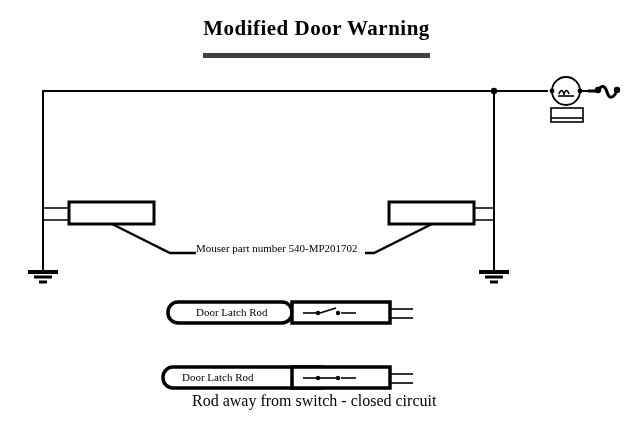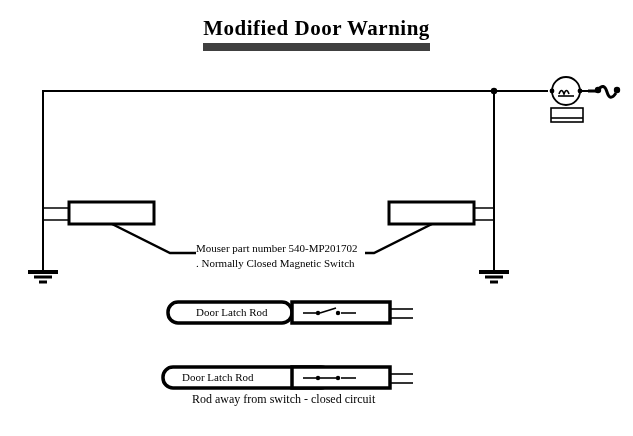--- a/index.html
+++ b/index.html
@@ -21,42 +21,42 @@
     top: 16px;
     width: 633px;
     text-align: center;
     font-family: "Liberation Serif", "DejaVu Serif", serif;
     font-weight: bold;
     font-size: 21px;
     letter-spacing: 0.5px;
     color: #000000;
   }
   .title span.txt {
-    border-bottom: 8px solid #404040;
-    padding-bottom: 3px;
+    border-bottom: 5px solid #404040;
+    padding-bottom: 13px;
   }
   svg.diagram {
     position: absolute;
     left: 0;
     top: 0;
     width: 633px;
     height: 436px;
   }
   .lbl {
     position: absolute;
     color: #000000;
     font-family: "Liberation Serif", "DejaVu Serif", serif;
     white-space: nowrap;
   }
   .anno1 { left: 196px; top: 242px; font-size: 11px; }
   .anno2 { left: 196px; top: 257px; font-size: 11px; }
   .rodlabel1 { left: 196px; top: 306px; font-size: 11px; }
   .rodlabel2 { left: 182px; top: 371px; font-size: 11px; }
   .cap1 { left: 192px; top: 327px; font-size: 11px; }
-  .cap2 { left: 192px; top: 392px; font-size: 12px; }
+  .cap2 { left: 192px; top: 392px; font-size: 16px; }
 </style>
 </head>
 <body>
 
 <div id="canvas">
 
   <div class="title">
     <span class="txt">Modified Door Warning</span>
   </div>
 
@@ -168,20 +168,19 @@
       <circle cx="338" cy="378" r="2.2" fill="#000"></circle>
       <path d="M 341 378 L 356 378" stroke="#000" stroke-width="1.6" fill="none"></path>
 
       <path d="M 390 374 L 413 374" stroke="#000" stroke-width="1.6" fill="none"></path>
       <path d="M 390 383 L 413 383" stroke="#000" stroke-width="1.6" fill="none"></path>
     </g>
 
   </svg>
 
   <div class="lbl anno1">Mouser part number 540-MP201702</div>
-  <div class="lbl anno2">. Normally Closed Magnetic Switch</div>
 
   <div class="lbl rodlabel1">Door Latch Rod</div>
 
   <div class="lbl rodlabel2">Door Latch Rod</div>
   <div class="lbl cap2">Rod away from switch - closed circuit</div>
 
 </div>
 
 </body></html>

